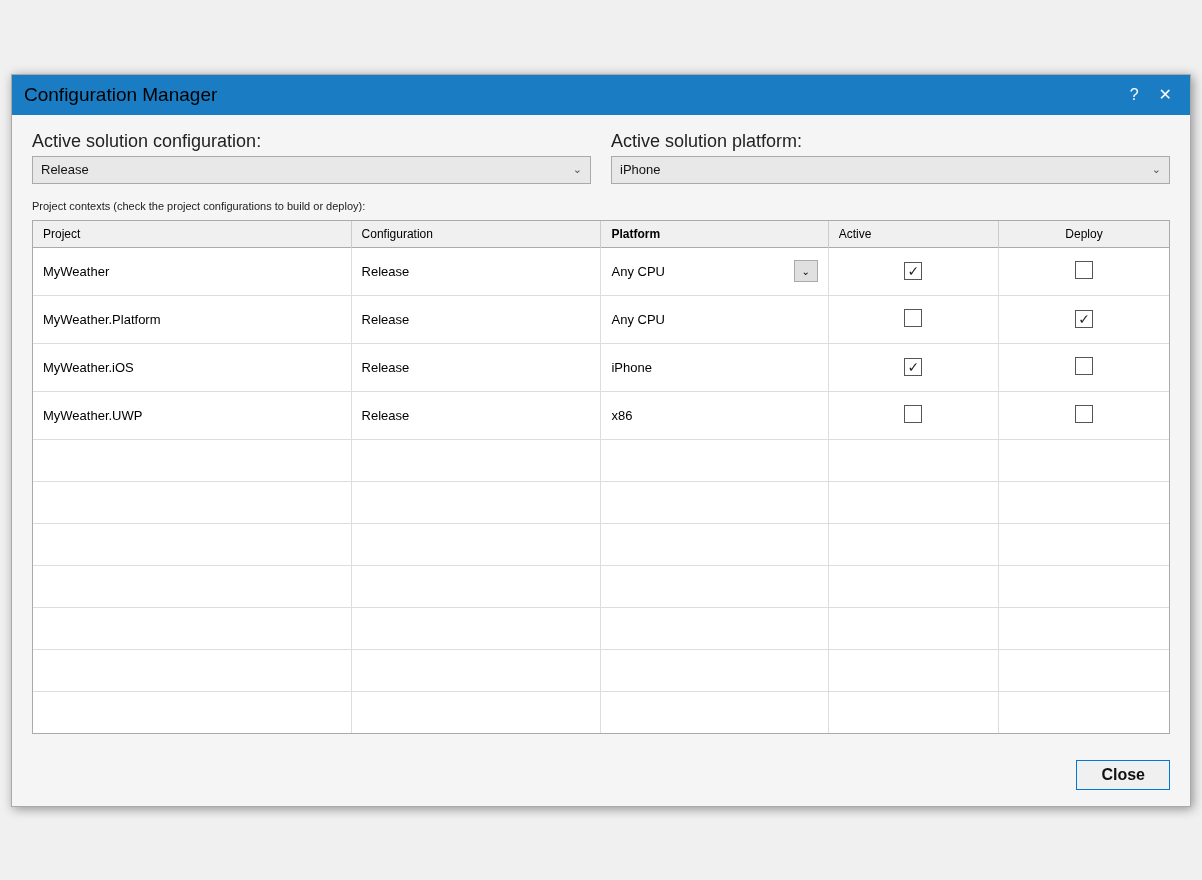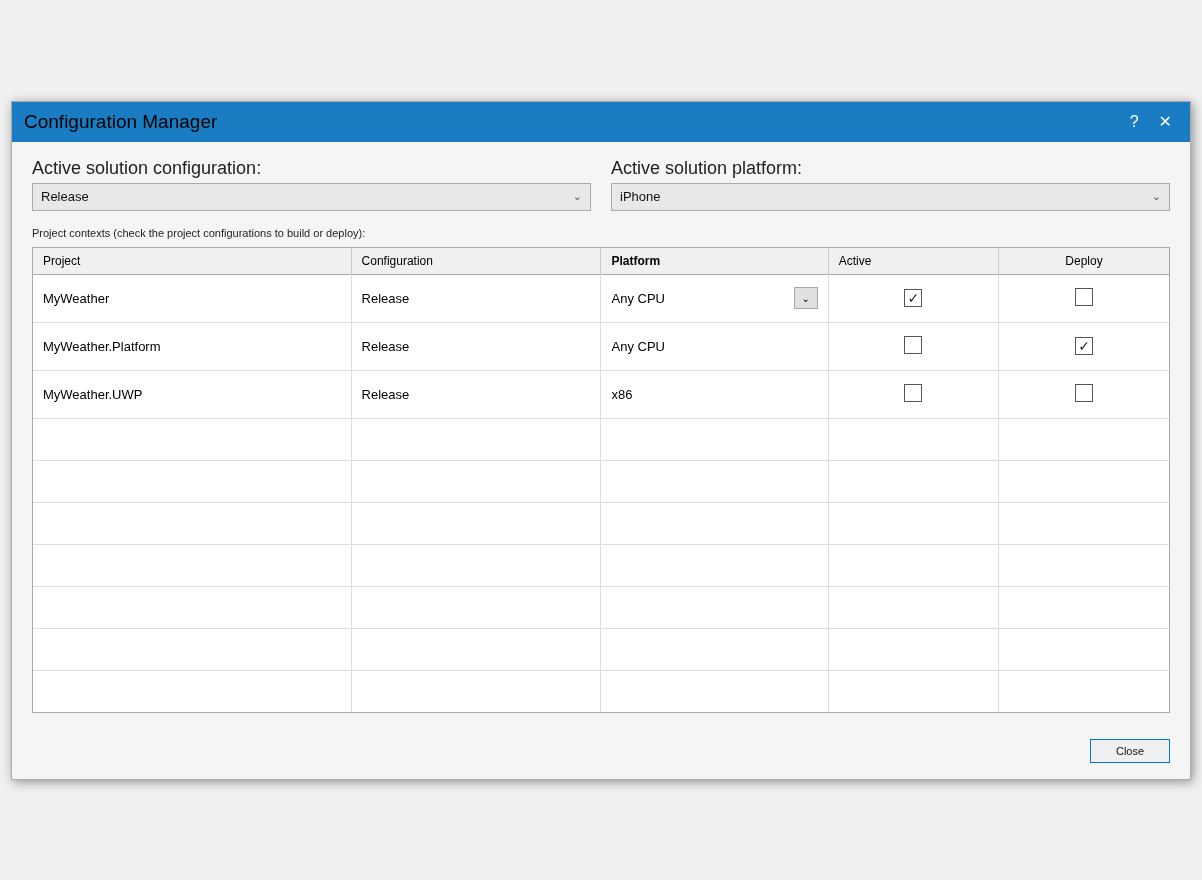--- a/index.html
+++ b/index.html
@@ -164,24 +164,25 @@
     }
     .dialog-footer {
       display: flex;
       justify-content: flex-end;
       padding: 10px 20px 16px 20px;
     }
     .close-button {
       background: #f0f0f0;
       border: 1px solid #0078d7;
       padding: 5px 24px;
-      font-size: 11px;
+      font-size: 16px;
       cursor: pointer;
       color: #111;
       min-width: 80px;
+      font-weight: bold;
     }
     .col-project { width: 28%; }
     .col-config  { width: 22%; }
     .col-platform { width: 20%; font-weight: bold; }
     .col-build   { width: 15%; }
     .col-deploy  { width: 15%; }
   </style>
 </head>
 <body>
 
@@ -241,20 +242,27 @@
               <td class="checkbox-cell"><div class="checkbox-wrap"></div></td>
             </tr>
             <tr>
               <td>MyWeather.Platform</td>
               <td>Release</td>
               <td>Any CPU</td>
               <td class="checkbox-cell"><div class="checkbox-wrap"></div></td>
               <td class="checkbox-cell"><div class="checkbox-wrap">✓</div></td>
             </tr>
             <tr>
+              <td>MyWeather.iOS</td>
+              <td>Release</td>
+              <td>iPhone</td>
+              <td class="checkbox-cell"><div class="checkbox-wrap">✓</div></td>
+              <td class="checkbox-cell"><div class="checkbox-wrap"></div></td>
+            </tr>
+            <tr>
               <td>MyWeather.UWP</td>
               <td>Release</td>
               <td>x86</td>
               <td class="checkbox-cell"><div class="checkbox-wrap"></div></td>
               <td class="checkbox-cell"><div class="checkbox-wrap"></div></td>
             </tr>
             <tr class="empty-rows">
               <td>&nbsp;</td>
               <td>&nbsp;</td>
               <td>&nbsp;</td>

